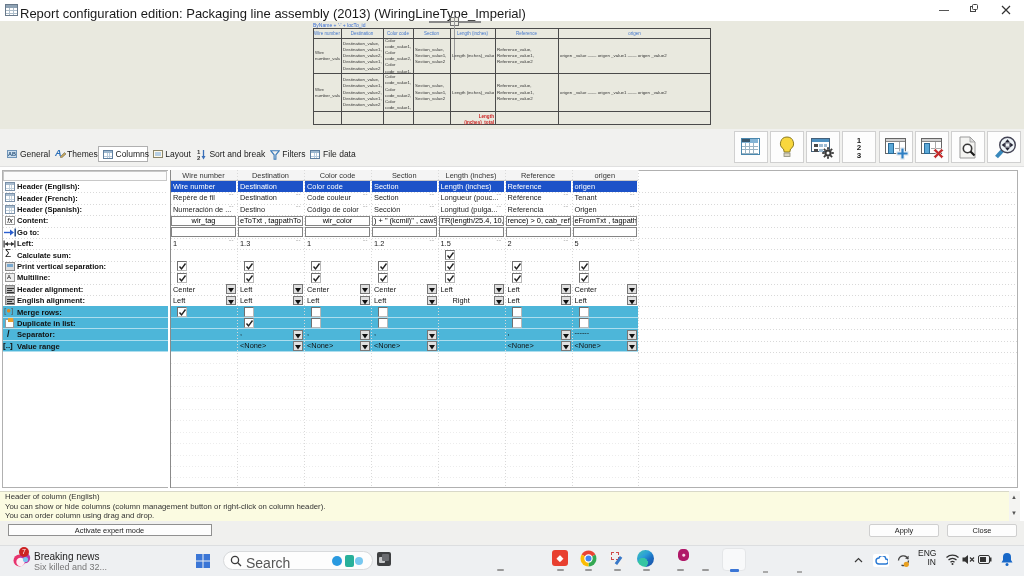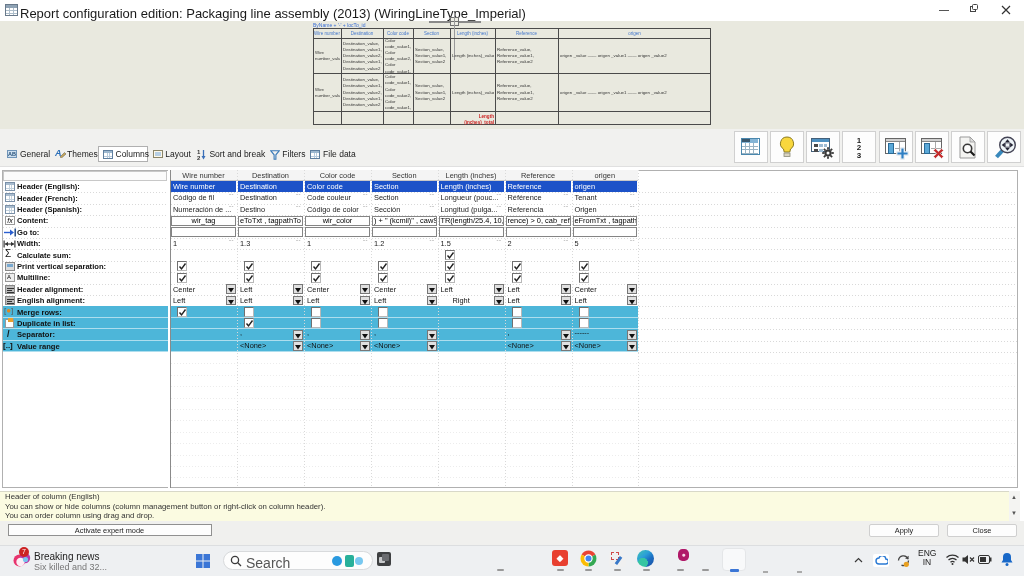--- a/index.html
+++ b/index.html
@@ -291,21 +291,21 @@
   </svg>
 <div class="abs" style="left:17px;top:227.79999999999998px;font-size:7.6px;font-weight:bold;color:#111">Go to:</div>
 <div class="abs" style="left:3px;top:238.0px;width:1014px;height:1px;background:repeating-linear-gradient(90deg,#d9d9d9 0 1px,transparent 1px 3px)"></div>
 <svg class="abs" style="left:3px;top:240.0px" width="13" height="8" viewBox="0 0 13 8">
     <rect x="0.5" y="0.5" width="1.2" height="7" fill="#333"></rect>
     <rect x="11.3" y="0.5" width="1.2" height="7" fill="#333"></rect>
     <line x1="2" y1="4" x2="11" y2="4" stroke="#333" stroke-width="1.1"></line>
     <path d="M2 4 l3 -2.2 v4.4 Z" fill="#333"></path>
     <path d="M11 4 l-3 -2.2 v4.4 Z" fill="#333"></path>
   </svg>
-<div class="abs" style="left:17px;top:239.2px;font-size:7.6px;font-weight:bold;color:#111">Width:</div>
+<div class="abs" style="left:17px;top:239.2px;font-size:7.6px;font-weight:bold;color:#111">Left:</div>
 <div class="abs" style="left:3px;top:249.4px;width:1014px;height:1px;background:repeating-linear-gradient(90deg,#d9d9d9 0 1px,transparent 1px 3px)"></div>
 <div class="abs" style="left:5px;top:248.4px;font-size:10px;color:#111">Σ</div>
 <div class="abs" style="left:17px;top:250.6px;font-size:7.6px;font-weight:bold;color:#111">Calculate sum:</div>
 <div class="abs" style="left:3px;top:260.8px;width:1014px;height:1px;background:repeating-linear-gradient(90deg,#d9d9d9 0 1px,transparent 1px 3px)"></div>
 <div class="abs" style="left:5px;top:261.8px;width:10px;height:9px;border:1px solid #888;background:#ddd">
     <div class="abs" style="left:1px;top:1px;width:6px;height:3px;background:#79a9d0"></div>
   </div>
 <div class="abs" style="left:17px;top:262.0px;font-size:7.6px;font-weight:bold;color:#111">Print vertical separation:</div>
 <div class="abs" style="left:3px;top:272.2px;width:1014px;height:1px;background:repeating-linear-gradient(90deg,#d9d9d9 0 1px,transparent 1px 3px)"></div>
 <div class="abs" style="left:5px;top:273.2px;width:10px;height:9px;border:1px solid #999;background:#eee;font-size:6px;line-height:7px;padding-left:1px">A</div>
@@ -368,21 +368,21 @@
 <div class="abs" style="left:171px;top:466.0px;width:846px;height:1px;background:repeating-linear-gradient(90deg,#ececec 0 1px,transparent 1px 3px)"></div>
 <div class="abs" style="left:171px;top:477.4px;width:846px;height:1px;background:repeating-linear-gradient(90deg,#ececec 0 1px,transparent 1px 3px)"></div>
 <div class="abs" style="left:171px;top:181.0px;width:65px;height:10.9px;background:#1c52c8;color:#fff;font-size:7.4px;line-height:11.4px;padding-left:2px;white-space:nowrap;overflow:hidden">Wire number</div>
 <div class="abs" style="left:238px;top:181.0px;width:65px;height:10.9px;background:#1c52c8;color:#fff;font-size:7.4px;line-height:11.4px;padding-left:2px;white-space:nowrap;overflow:hidden">Destination</div>
 <div class="abs" style="left:305px;top:181.0px;width:65px;height:10.9px;background:#1c52c8;color:#fff;font-size:7.4px;line-height:11.4px;padding-left:2px;white-space:nowrap;overflow:hidden">Color code</div>
 <div class="abs" style="left:372px;top:181.0px;width:64.5px;height:10.9px;background:#1c52c8;color:#fff;font-size:7.4px;line-height:11.4px;padding-left:2px;white-space:nowrap;overflow:hidden">Section</div>
 <div class="abs" style="left:438.5px;top:181.0px;width:65.0px;height:10.9px;background:#1c52c8;color:#fff;font-size:7.4px;line-height:11.4px;padding-left:2px;white-space:nowrap;overflow:hidden">Length (inches)</div>
 <div class="abs" style="left:505.5px;top:181.0px;width:65.0px;height:10.9px;background:#1c52c8;color:#fff;font-size:7.4px;line-height:11.4px;padding-left:2px;white-space:nowrap;overflow:hidden">Reference</div>
 <div class="abs" style="left:572.5px;top:181.0px;width:64.5px;height:10.9px;background:#1c52c8;color:#fff;font-size:7.4px;line-height:11.4px;padding-left:2px;white-space:nowrap;overflow:hidden">origen</div>
 <div class="abs" style="left:171px;top:192.4px;width:65px;height:11.4px">
-    <div style="font-size:7.4px;color:#222;line-height:11.4px;padding-left:2px;white-space:nowrap;overflow:hidden">Código de fil</div>
+    <div style="font-size:7.4px;color:#222;line-height:11.4px;padding-left:2px;white-space:nowrap;overflow:hidden">Repère de fil</div>
     <div class="abs" style="right:2px;top:-1px;font-size:6px;color:#888;letter-spacing:0.5px">--</div>
   </div>
 <div class="abs" style="left:238px;top:192.4px;width:65px;height:11.4px">
     <div style="font-size:7.4px;color:#222;line-height:11.4px;padding-left:2px;white-space:nowrap;overflow:hidden">Destination</div>
     <div class="abs" style="right:2px;top:-1px;font-size:6px;color:#888;letter-spacing:0.5px">--</div>
   </div>
 <div class="abs" style="left:305px;top:192.4px;width:65px;height:11.4px">
     <div style="font-size:7.4px;color:#222;line-height:11.4px;padding-left:2px;white-space:nowrap;overflow:hidden">Code couleur</div>
     <div class="abs" style="right:2px;top:-1px;font-size:6px;color:#888;letter-spacing:0.5px">--</div>
   </div>
@@ -857,21 +857,21 @@
 <div class="abs" style="left:873px;top:554px;width:16px;height:13px;background:#fff;border-radius:2px"></div>
 <svg class="abs" style="left:875px;top:556px" width="13" height="9" viewBox="0 0 13 9">
     <path d="M4 8 a3 3 0 0 1 0 -6 a3.5 3.5 0 0 1 6.8 1 a2.5 2.5 0 0 1 0 5 Z" fill="none" stroke="#2a7ad4" stroke-width="1.4"></path>
   </svg>
 <svg class="abs" style="left:897px;top:554px" width="13" height="13" viewBox="0 0 13 13">
     <path d="M1.5 6.5 a5 5 0 0 1 9.6 -1.6" fill="none" stroke="#444" stroke-width="1.3"></path>
     <path d="M11.8 1.8 L11.3 5.4 L8 4.2 Z" fill="#444"></path>
     <path d="M11.5 6.5 a5 5 0 0 1 -7 4.6" fill="none" stroke="#444" stroke-width="1.3"></path>
     <circle cx="9.3" cy="10.3" r="2.6" fill="#e8a020"></circle>
   </svg>
-<div class="abs" style="left:918px;top:549px;width:18px;text-align:center;font-size:8.5px;color:#222;line-height:9px">ENG<br>IN</div>
+<div class="abs" style="left:918px;top:549px;width:18px;text-align:right;font-size:8.5px;color:#222;line-height:9px">ENG<br>IN</div>
 <svg class="abs" style="left:946px;top:554px" width="13" height="11" viewBox="0 0 13 11">
     <path d="M0.5 3.5 a9 9 0 0 1 12 0" fill="none" stroke="#333" stroke-width="1.3"></path>
     <path d="M2.5 6 a6 6 0 0 1 8 0" fill="none" stroke="#333" stroke-width="1.3"></path>
     <path d="M4.5 8.2 a3 3 0 0 1 4 0" fill="none" stroke="#333" stroke-width="1.3"></path>
     <circle cx="6.5" cy="10" r="1" fill="#333"></circle>
   </svg>
 <svg class="abs" style="left:962px;top:554px" width="13" height="11" viewBox="0 0 13 11">
     <path d="M0.5 3.5 h2.5 L6 1 V10 L3 7.5 H0.5 Z" fill="#333"></path>
     <path d="M8 3.5 L12 7.5 M12 3.5 L8 7.5" stroke="#333" stroke-width="1.2"></path>
   </svg>

